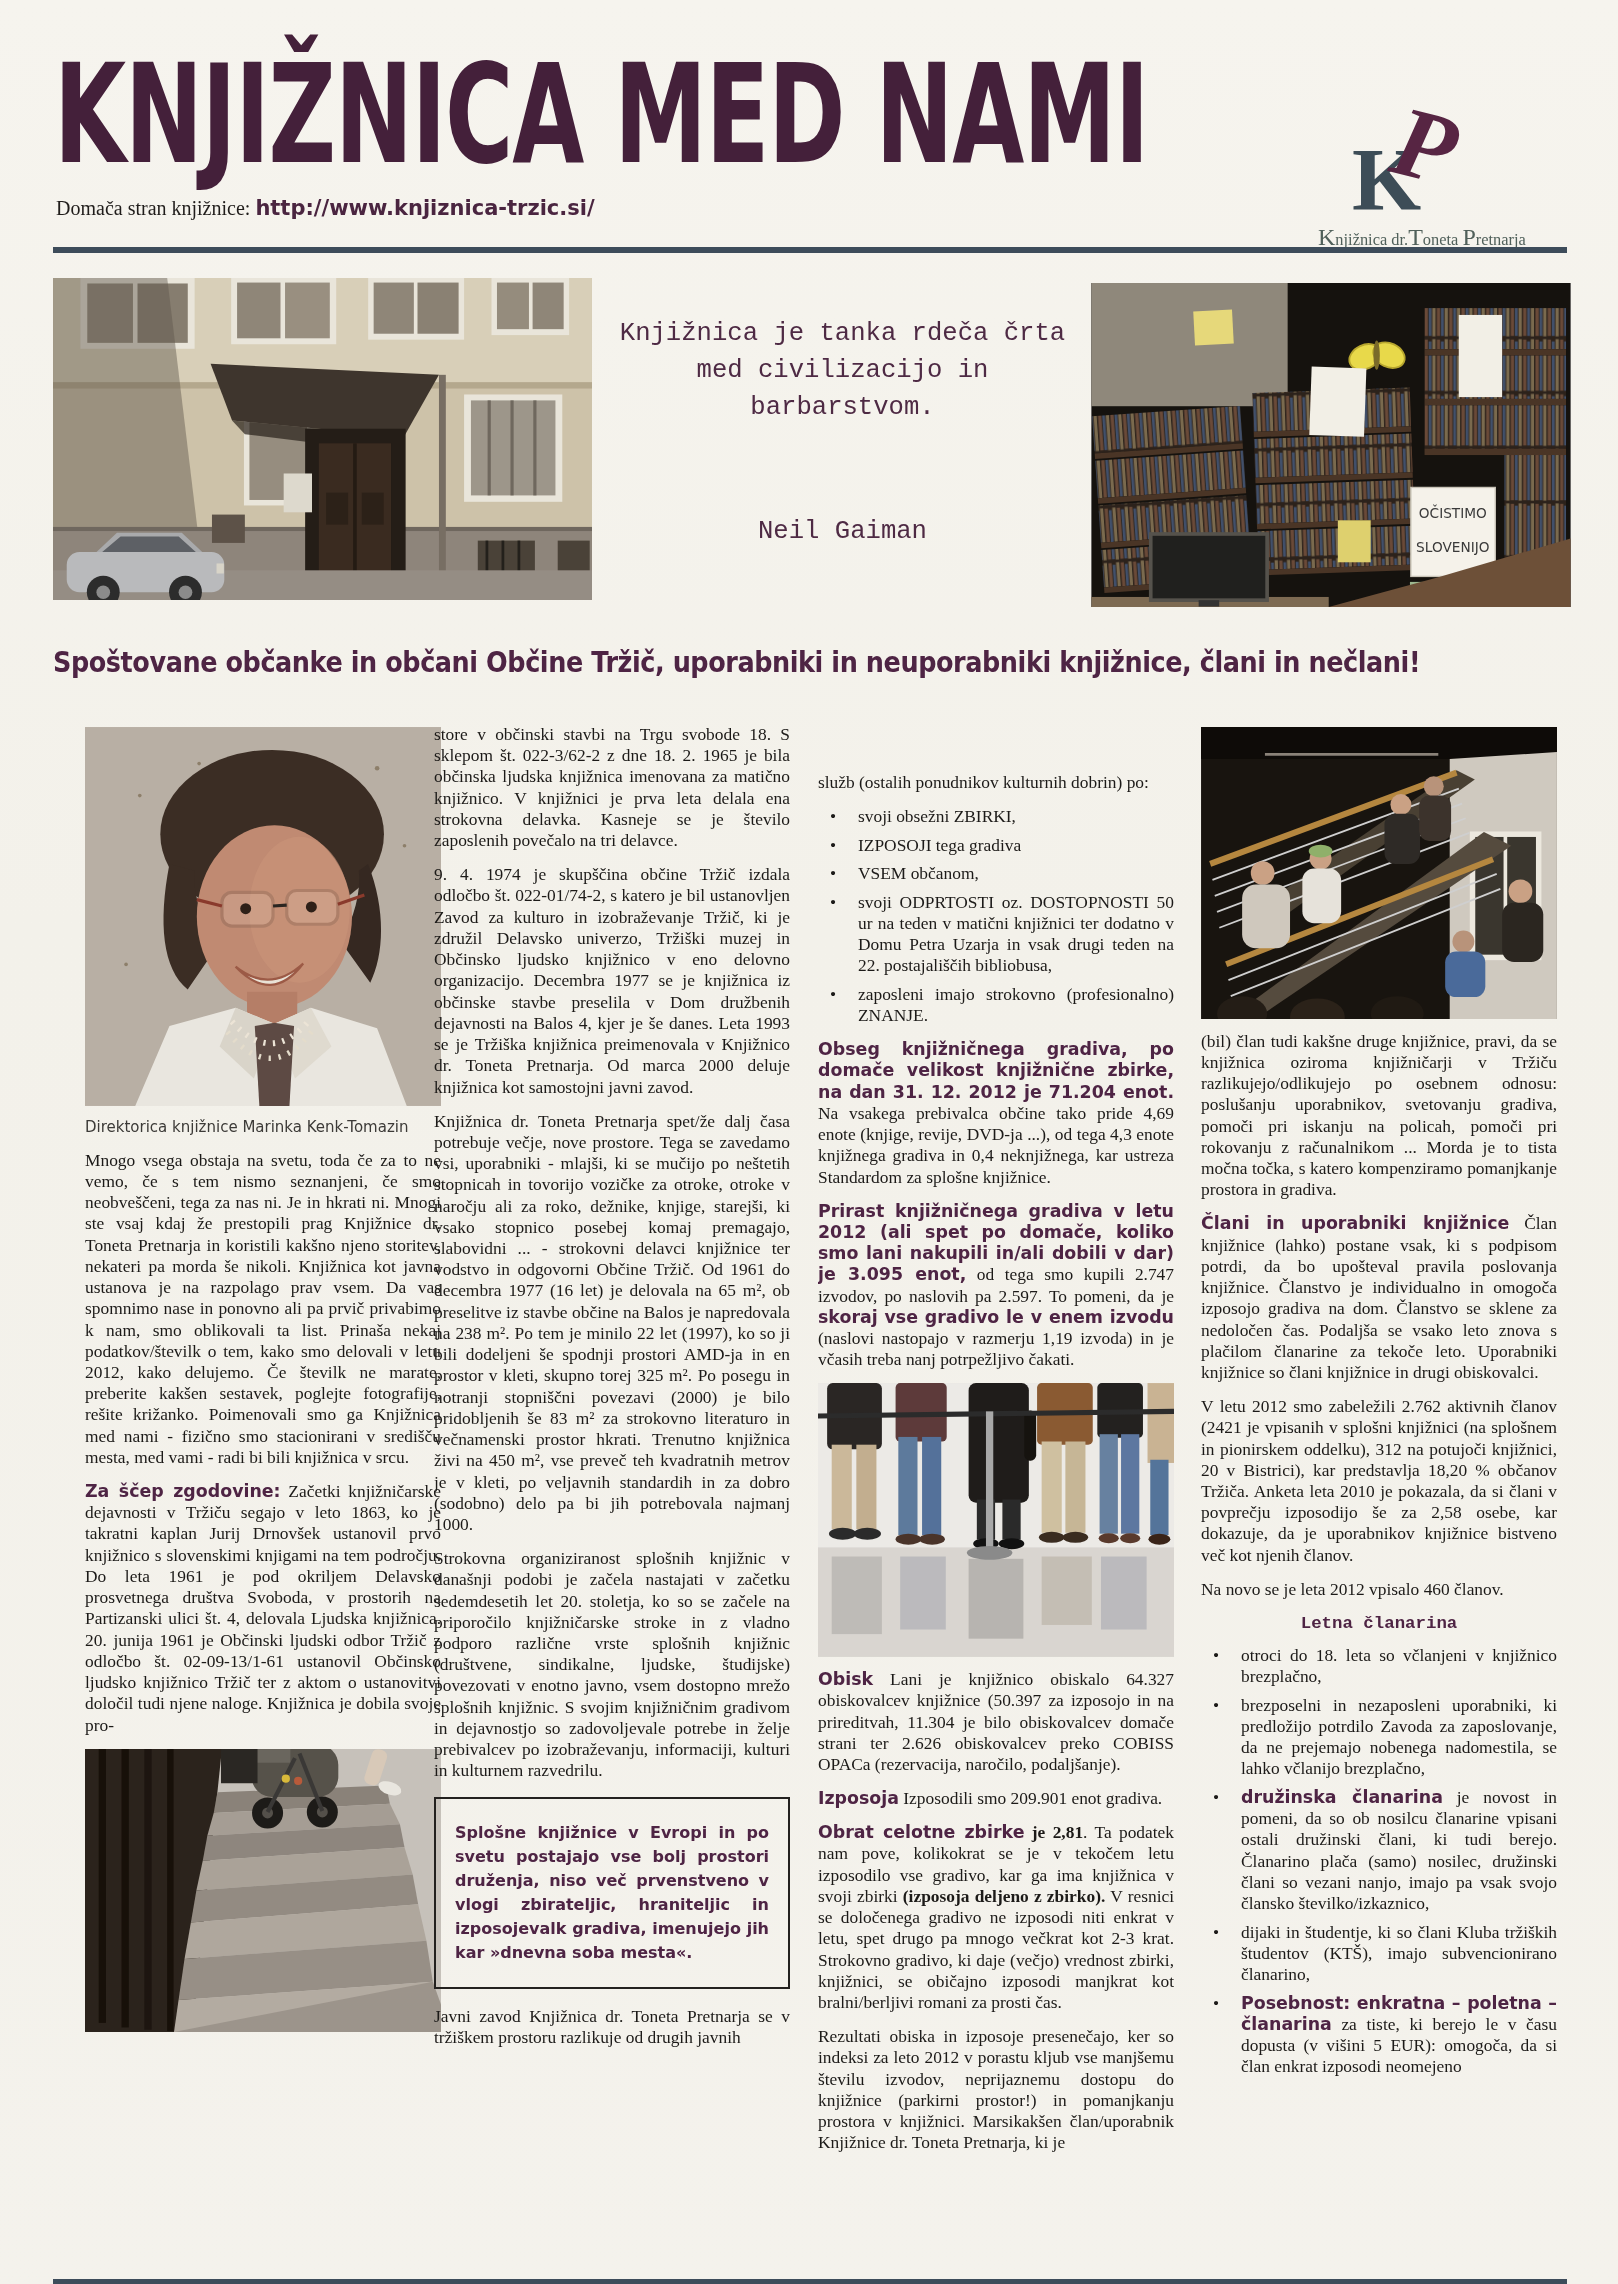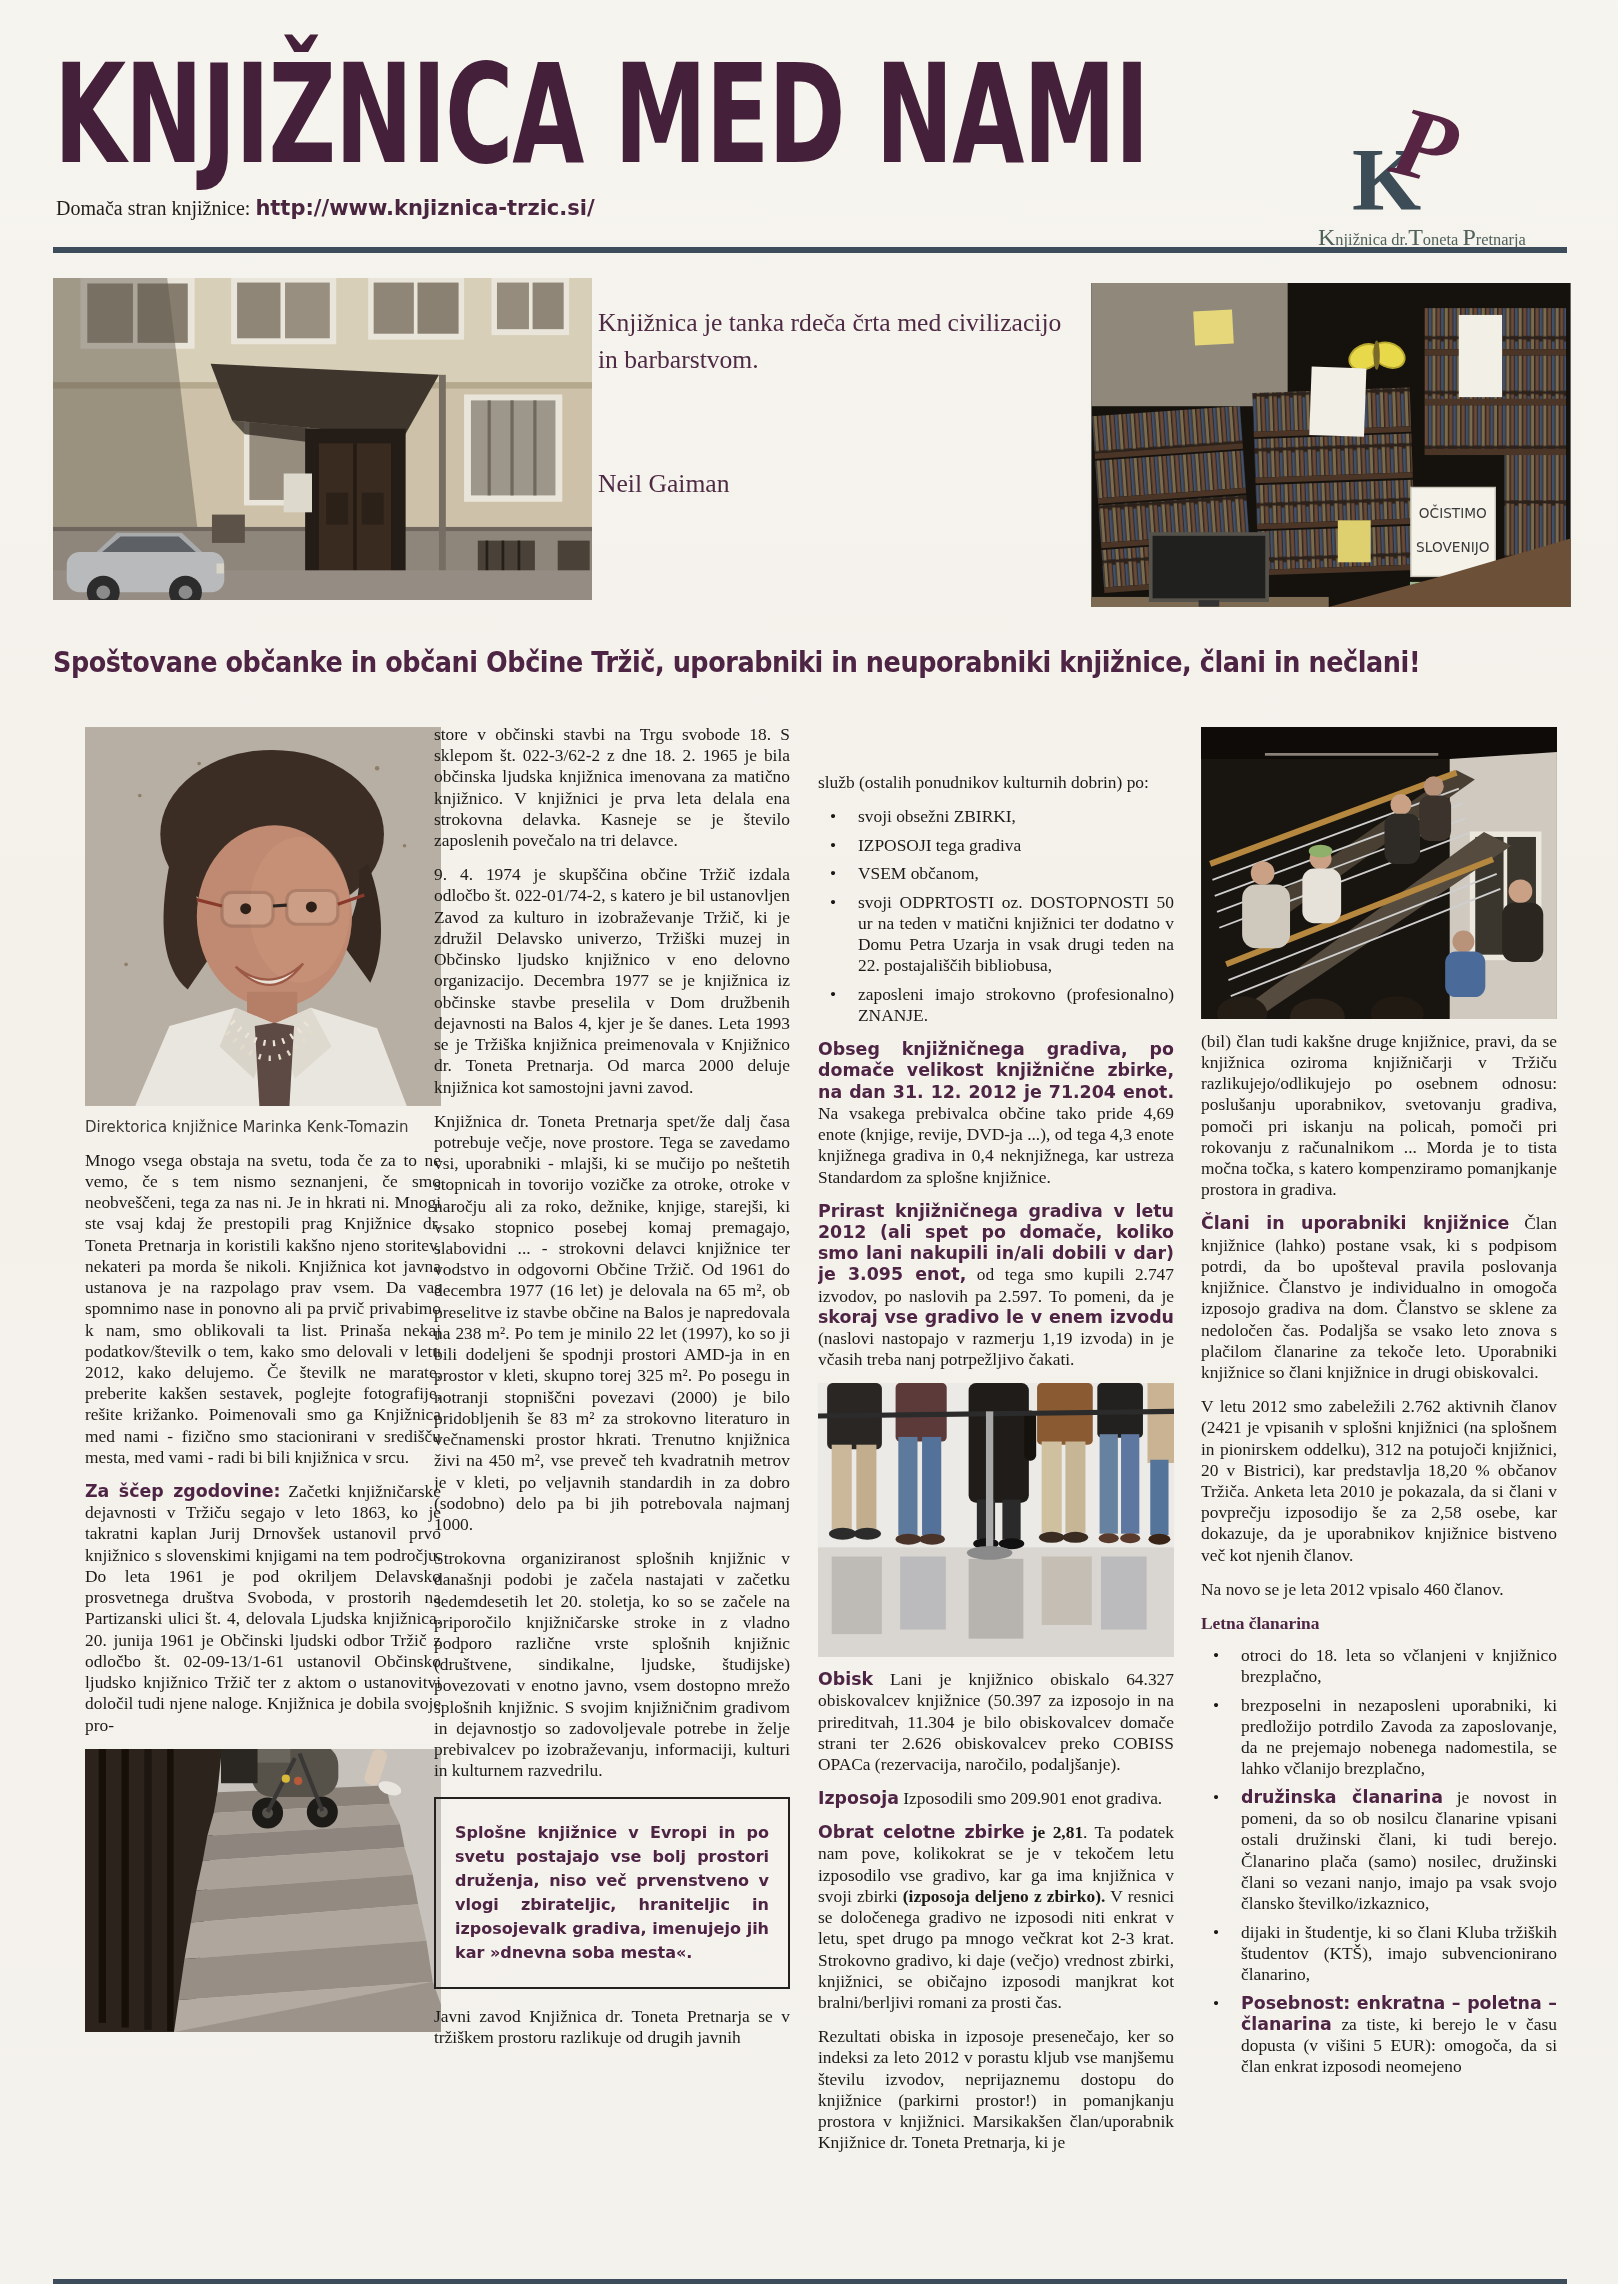--- a/index.html
+++ b/index.html
@@ -22,22 +22,22 @@
   .logo .name{position:absolute;left:-34px;top:114px;width:297px;font-family:"Liberation Serif",serif;
     color:#50605a;font-size:16.4px;white-space:nowrap;}
   .logo .name .big{font-size:24px;}
   .rule{position:absolute;left:53px;width:1514px;background:#3d4c5a;}
   .rule.top-rule{top:247px;height:6px;}
   .rule.bottom-rule{top:2279px;height:4.6px;}
   
   .photo{display:block;background:#ddd;}
   .ph-building{position:absolute;left:53px;top:278px;}
   .ph-library{position:absolute;left:1091px;top:283px;}
-  .quote{position:absolute;left:598px;top:304px;width:489px;
-    font-family:Liberation Serif, serif;color:#4e2a44;font-size:25.6px;line-height:1.45;}
+  .quote{position:absolute;left:598px;top:315px;width:489px;text-align:center;
+    font-family:Liberation Mono, monospace;color:#4e2a44;font-size:25.6px;line-height:1.45;}
   .quote .author{margin-top:87px;font-size:25.6px;}
   
   .headline-wrap{position:absolute;left:53px;top:645px;width:1562px;height:50px;}
   .headline{display:inline-block;white-space:nowrap;transform:scaleX(0.88);transform-origin:left top;
     font-family:"DejaVu Sans",sans-serif;font-weight:bold;font-size:29px;color:#4e2444;letter-spacing:-0.5px;}
   
   .col{position:absolute;top:724px;width:356px;font-size:17.4px;line-height:1.22;overflow:hidden;}
   .col1{left:53px;height:1489px;margin-left:32px;}
   .col2{left:434px;height:1553px;}
   .col3{left:818px;height:1551px;margin-top:48px;}
@@ -46,21 +46,21 @@
   .lead{font-family:"DejaVu Sans",sans-serif;font-weight:bold;color:#4e2444;}
   .bold{font-weight:bold;}
   .caption{font-family:"DejaVu Sans",sans-serif;font-size:15px;color:#3c3a37;margin:6.4px 0 13.7px 0;}
   .callout{border:2.7px solid #23211f;padding:22px 19px;margin:15.5px 0 16.4px 0;
     font-family:"DejaVu Sans",sans-serif;font-weight:bold;font-size:16px;line-height:1.5;
     color:#4e2444;text-align:justify;}
   ul.bullets{margin:0 0 12.8px 0;padding:0;list-style:none;}
   ul.bullets li{position:relative;padding-left:40px;margin:0 0 7.3px 0;text-align:justify;}
   ul.bullets li::before{content:"\2022";position:absolute;left:12px;top:0;}
   .figure{margin:2.7px 0 12px 0;}
-  .heading{font-family:Liberation Serif, serif;font-weight:bold;color:#4e2444;margin:3px 0 11px 0;}
+  .heading{font-family:Liberation Mono, monospace;font-weight:bold;color:#4e2444;margin:3px 0 11px 0;text-align:center;}
 </style>
 </head>
 <body>
 
 <div class="page">
 
   <div class="title-wrap">
     <span class="title">KNJIŽNICA MED NAMI</span>
   </div>
   <div class="homeline">

